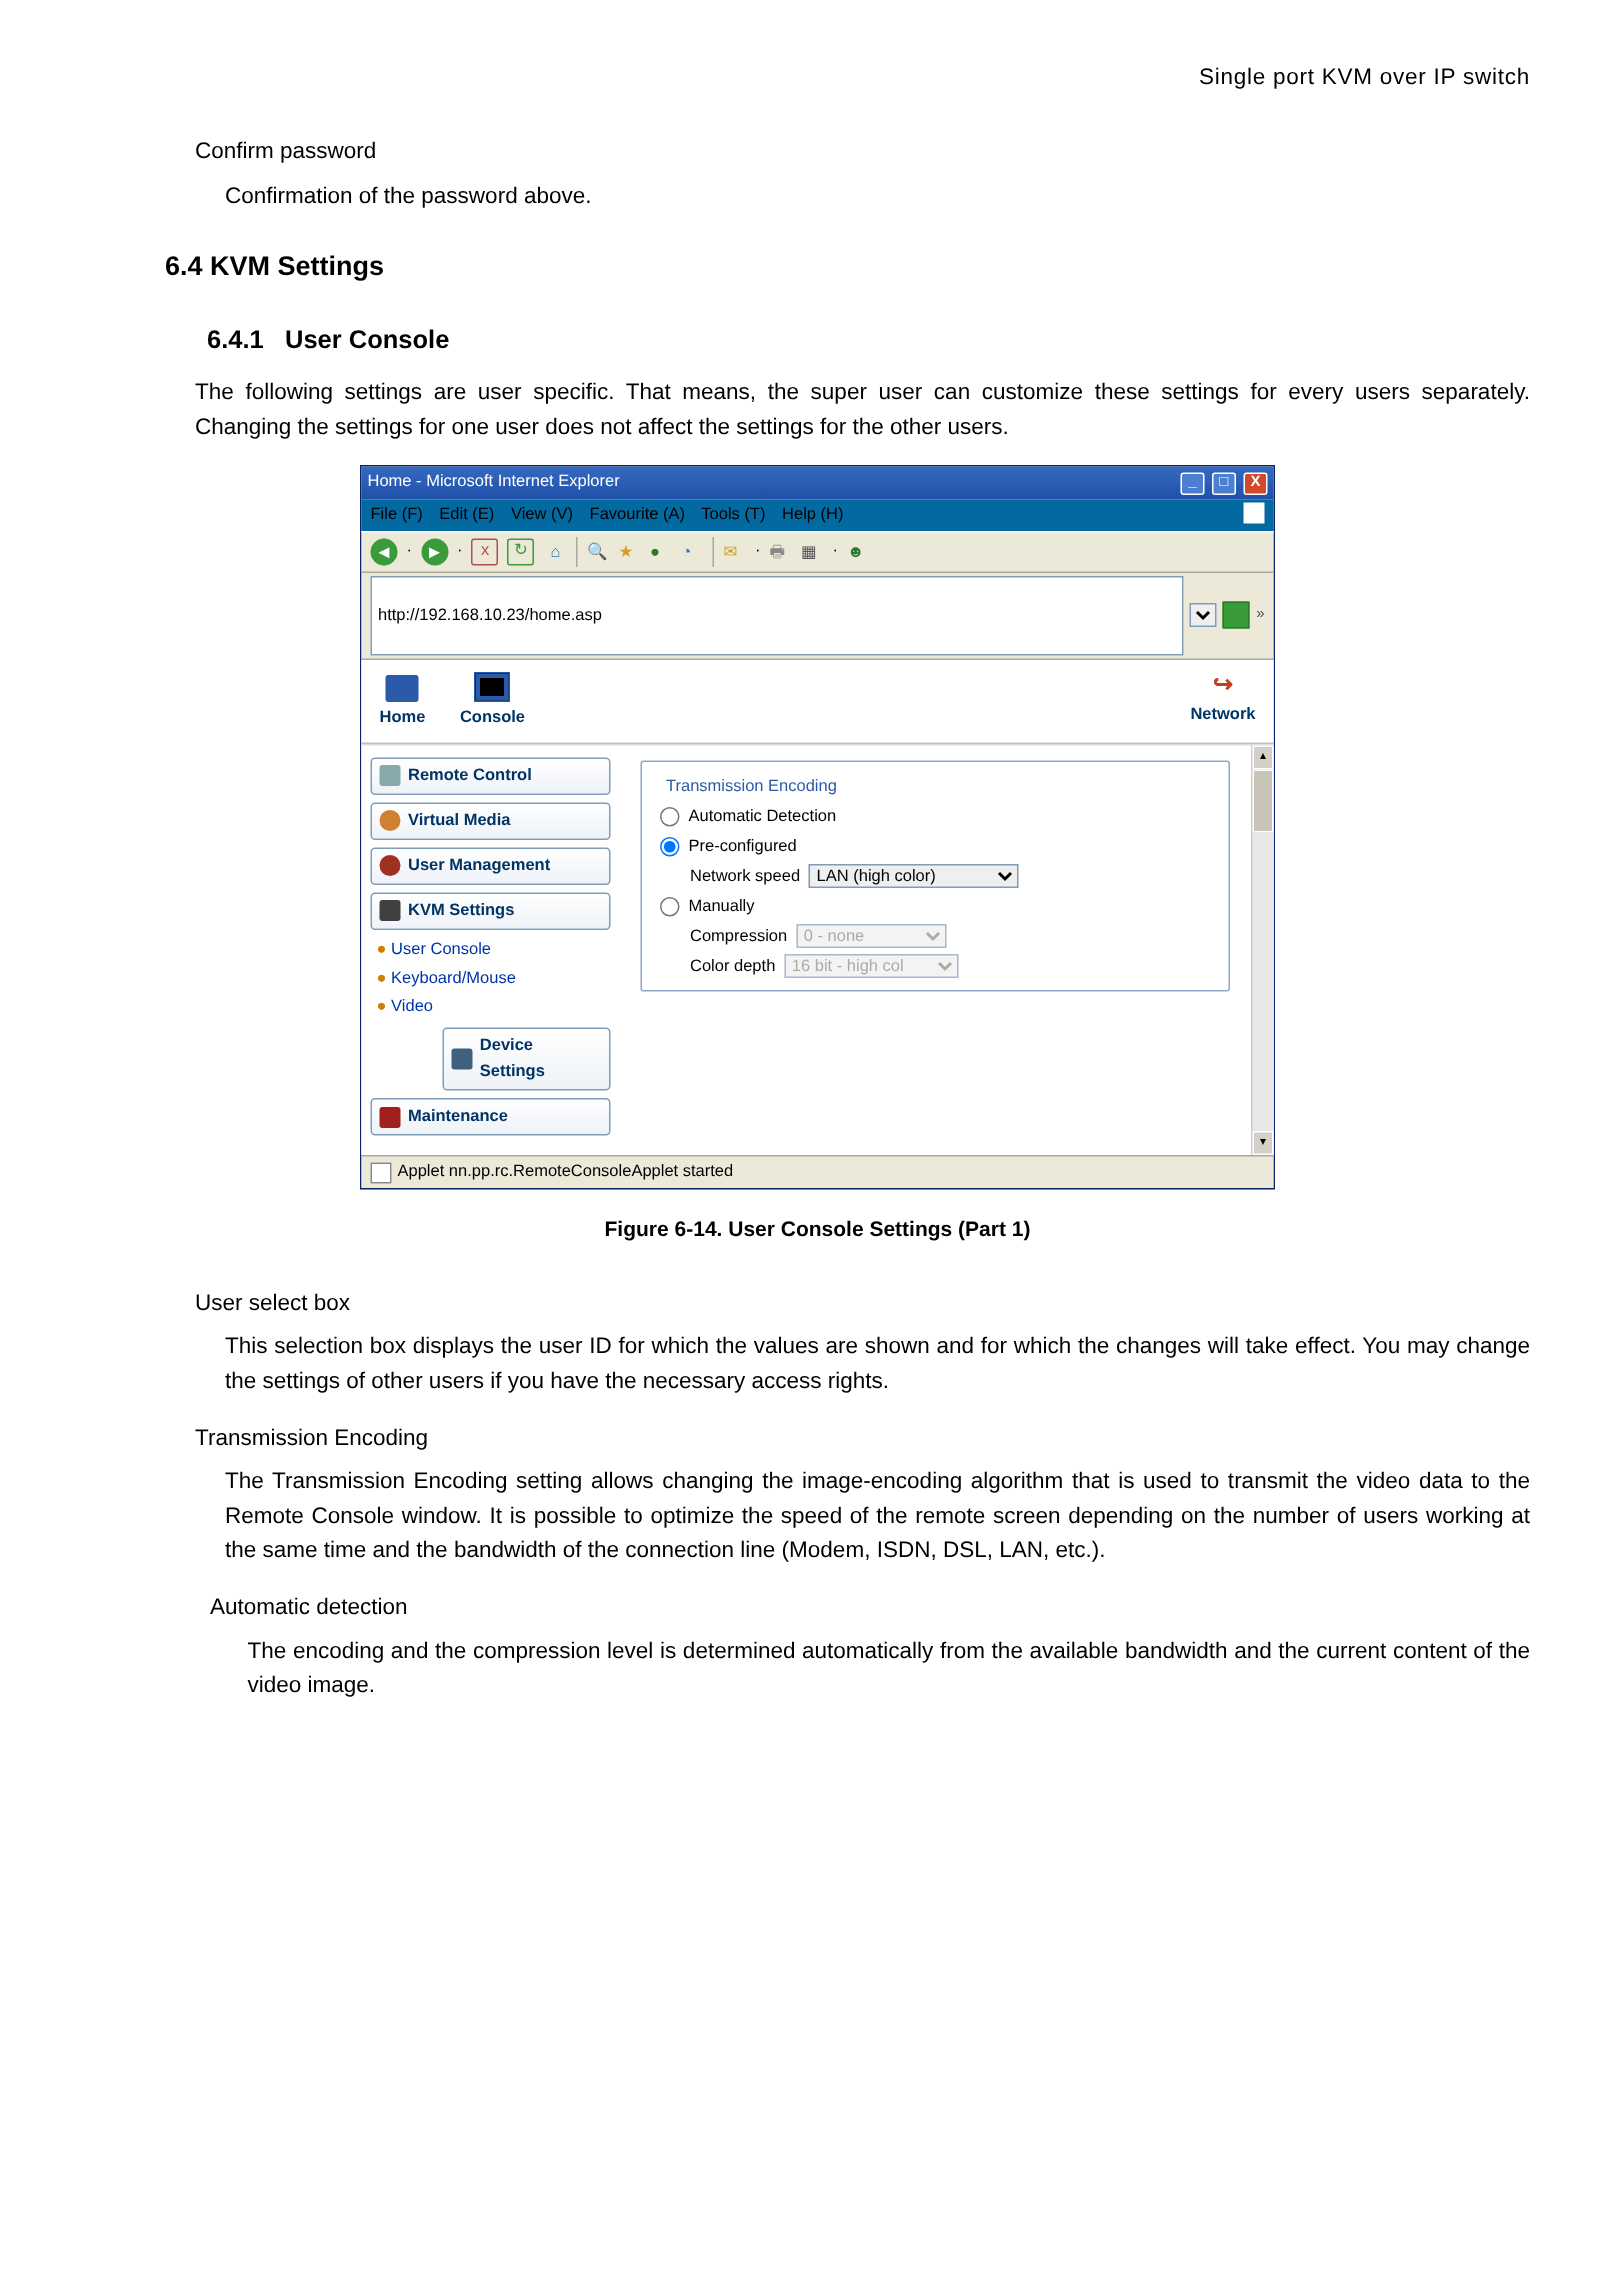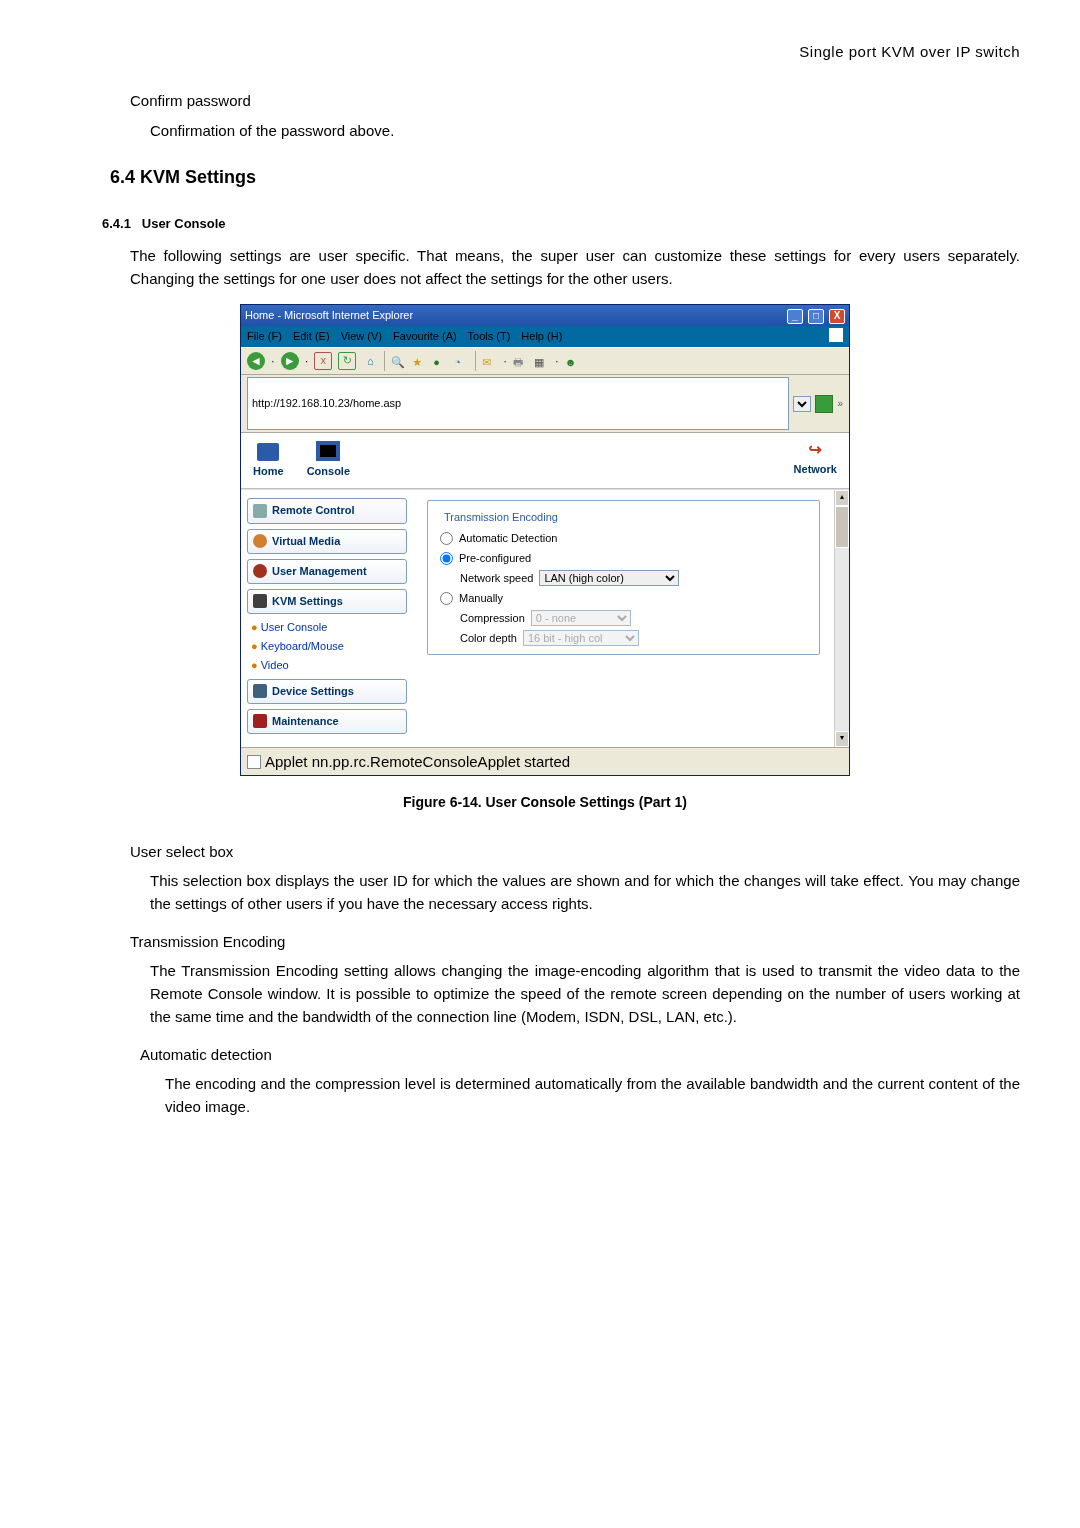--- a/index.html
+++ b/index.html
@@ -13,21 +13,21 @@
     width: 1080px;
     box-sizing: border-box;
   }
   .top-right {
     text-align: right;
     font-size: 15px;
     margin-bottom: 26px;
     letter-spacing: 0.5px;
   }
   .heading-lvl2 { margin-left: 40px; font-weight: bold; font-size: 18px; margin-top: 22px; margin-bottom: 14px; }
-  .heading-lvl3 { margin-left: 32px; font-weight: bold; font-size: 13px; margin-bottom: 10px; margin-top: 22px;}
+  .heading-lvl3 { margin-left: 68px; font-weight: bold; font-size: 17px; margin-bottom: 10px; margin-top: 22px;}
   .subhead { margin-left: 60px; margin-top: 14px; margin-bottom: 6px; }
   .body-text { margin-left: 80px; text-align: justify; margin-bottom: 12px; }
   .body-text2 { margin-left: 95px; text-align: justify; margin-bottom: 10px; }
   .fig-caption { text-align: center; font-weight: bold; font-size: 14px; margin: 16px 0 26px 0; }
 
   
   .shot-wrap { width: 610px; margin: 14px auto 0 auto; font-size: 11px; }
   .ie-window { border: 1px solid #0a246a; background:#ece9d8;}
   .titlebar {
     background: linear-gradient(#356ac0,#2050a8);
@@ -79,21 +79,21 @@
   .fieldset{border:1px solid #8aa9c9;border-radius:2px;margin-bottom:10px;padding:8px 12px 10px 12px;}
   .fieldset .legend{color:#2a5aa8;font-size:11px;margin-top:-16px;background:#fff;display:inline-block;padding:0 4px;}
   .note{color:#2a5aa8;text-align:center;margin:4px 0 6px 0;}
   .ctrlrow{text-align:center;}
   select.ui{font-size:11px;border:1px solid #7f9db9;}
   button.ui{font-size:11px;padding:1px 12px;background:linear-gradient(#fff,#e8e8e8);border:1px solid #888;border-radius:3px;}
   .optrow{margin:3px 0;display:flex;align-items:center;gap:6px;}
   .optrow.indent{margin-left:20px;}
   input[type=radio]{margin:0;}
   .lbl{color:#000;font-size:11px;}
-  .statusbar{background:#ece9d8;border-top:1px solid #aca899;padding:2px 6px;font-size:15px;display:flex;align-items:center;gap:4px;}
+  .statusbar{background:#ece9d8;border-top:1px solid #aca899;padding:2px 6px;font-size:11px;display:flex;align-items:center;gap:4px;}
 </style>
 </head>
 <body>
 
 <div class="top-right">Single port KVM over IP switch</div>
 
 <div class="subhead">Confirm password</div>
 <div class="body-text">Confirmation of the password above.</div>
 
 <div class="heading-lvl2">
@@ -184,21 +184,21 @@
             <span class="dot" style="background:#a03020;border-radius:50%;"></span>
             <span>User Management</span>
           </div>
           <div class="side-item">
             <span class="dot" style="background:#404040;"></span>
             <span>KVM Settings</span>
           </div>
           <div class="sub-link"><span class="bullet">●</span> <span>User Console</span></div>
           <div class="sub-link"><span class="bullet">●</span> <span>Keyboard/Mouse</span></div>
           <div class="sub-link"><span class="bullet">●</span> <span>Video</span></div>
-          <div class="side-item" style="margin-top:5px;">
+          <div class="side-item" style="margin-top:5px;margin-left:48px;">
             <span class="dot" style="background:#406080;"></span>
             <span>Device Settings</span>
           </div>
           <div class="side-item">
             <span class="dot" style="background:#a02020;"></span>
             <span>Maintenance</span>
           </div>
         </div>
 
         <div class="main">

